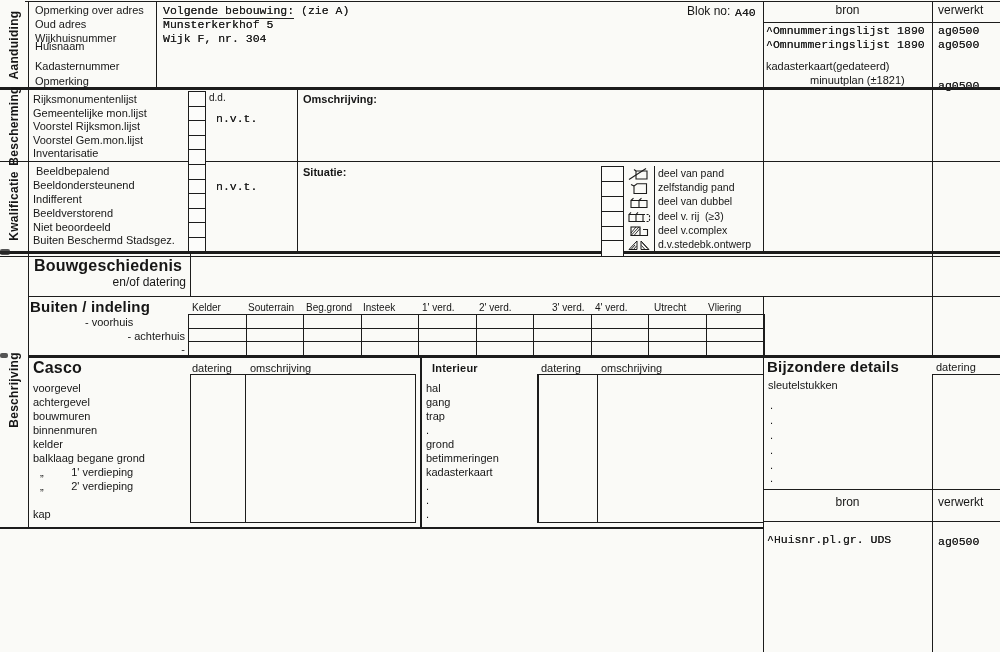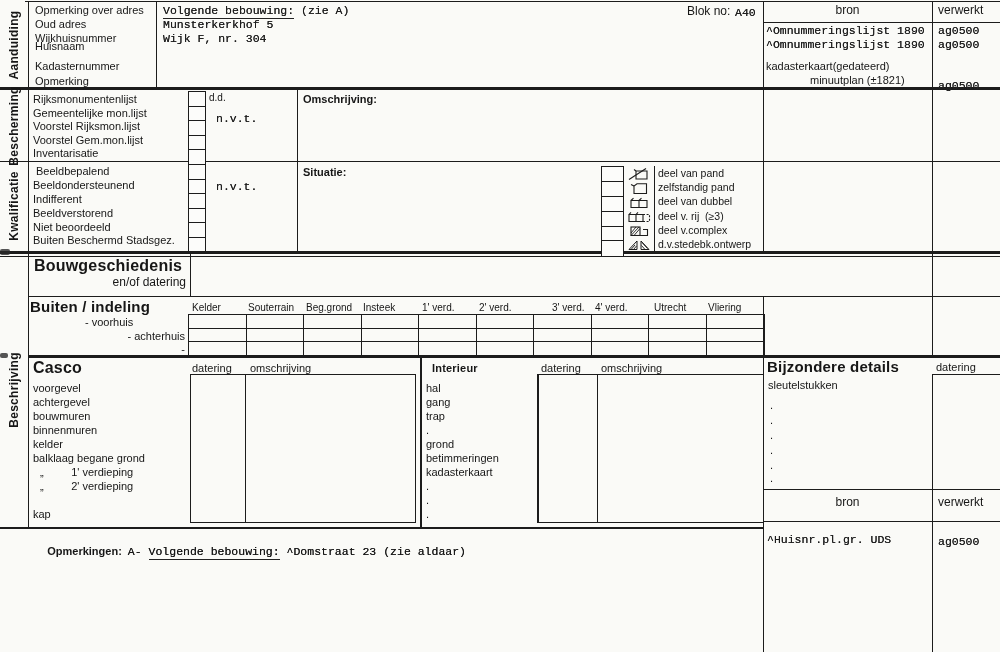--- a/index.html
+++ b/index.html
@@ -285,17 +285,14 @@
   <div class="t" style="left:770px;top:429px">.</div>
   <div class="t" style="left:770px;top:444px">.</div>
   <div class="t" style="left:770px;top:459px">.</div>
   <div class="t" style="left:770px;top:472px">.</div>
 
   <div class="hdr" style="left:763px;top:496px;width:169px;text-align:center">bron</div>
   <div class="hdr" style="left:938px;top:496px">verwerkt</div>
   <div class="mono" style="left:767px;top:533px">^Huisnr.pl.gr. UDS</div>
   <div class="mono" style="left:938px;top:535px">ag0500</div>
 
-  <div class="t" style="left:35px;top:533px">
-    <span style="font-weight:bold">Opmerkingen:</span><span class="monoin" style="font-family:'Liberation Mono','DejaVu Sans Mono',monospace;font-size:11.5px;margin-left:6px;text-shadow:0 0 .4px #333"><span>A- </span><span class="ul">Volgende bebouwing:</span><span> ^Domstraat 23 (zie aldaar)</span></span>
-  </div>
 
 </div>
 
 </body></html>

